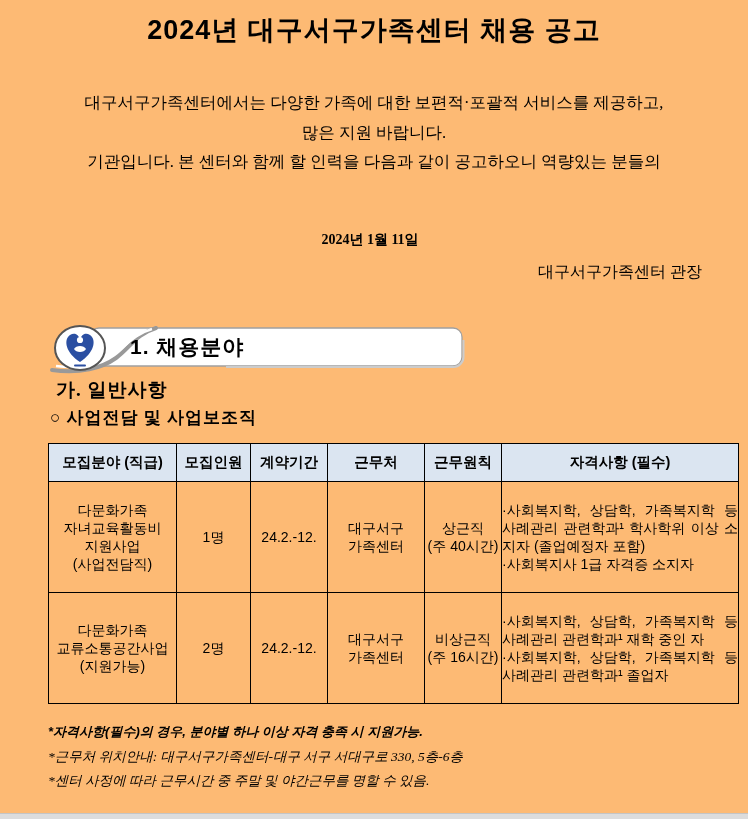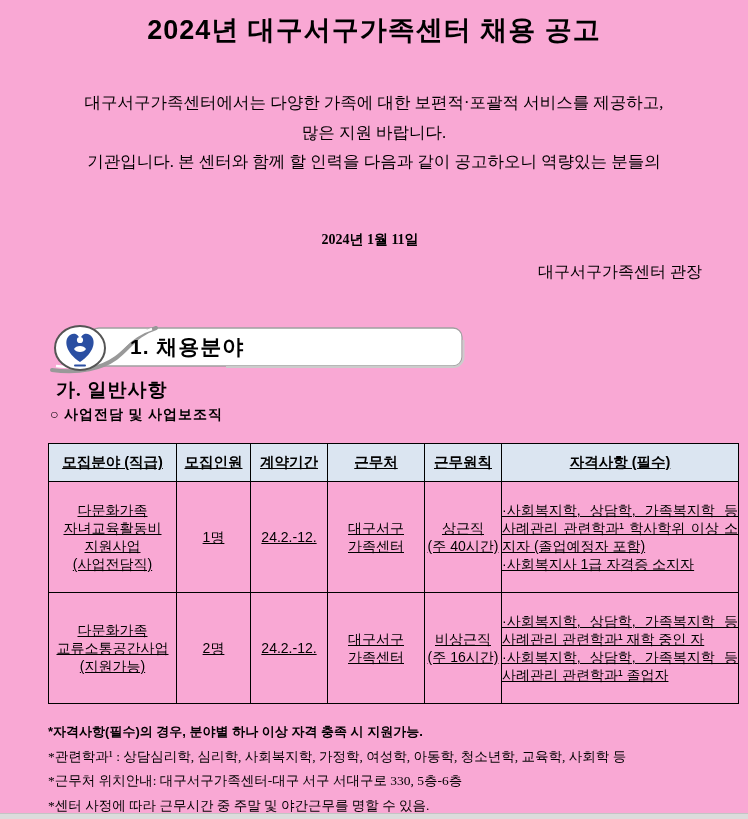--- a/index.html
+++ b/index.html
@@ -1,20 +1,20 @@
 <!DOCTYPE html>
 <html><head>
 <meta charset="utf-8">
 <style>
   html, body { margin: 0; padding: 0; background: #ffffff; }
   .page {
     position: relative;
     width: 748px;
     height: 819px;
-    background: #f9a8d4;
+    background: #fdba74;
     overflow: hidden;
     font-family: "Liberation Serif", "DejaVu Serif", serif;
     color: #000;
   }
 
   
   .title {
     position: absolute;
     top: 12px; left: 0; right: 0;
     text-align: center;
@@ -67,27 +67,27 @@
   .sub-heading {
     position: absolute;
     top: 377px; left: 56px;
     font-size: 19px;
     font-weight: 700;
     letter-spacing: 1px;
   }
   .item-heading {
     position: absolute;
     top: 406px; left: 50px;
-    font-size: 14px;
+    font-size: 17px;
     font-weight: 700;
     letter-spacing: 1px;
   }
 
   
-  .table-wrap { position: absolute; top: 443px; left: 48px; text-decoration: underline; }
+  .table-wrap { position: absolute; top: 443px; left: 48px; }
   table.jobs {
     border-collapse: collapse;
     table-layout: fixed;
     width: 690px;
     font-family: "Liberation Sans", "DejaVu Sans", sans-serif;
     border: 1.5px solid #000;
   }
   table.jobs th, table.jobs td {
     border: 1px solid #000;
     padding: 0;
@@ -118,20 +118,21 @@
     text-align: justify;
     text-align-last: left;
     word-break: break-all;
   }
 
   
   .footnotes {
     position: absolute;
     top: 720px; left: 48px; right: 16px;
     font-size: 13.5px;
+    font-style: italic;
   }
   .fn { line-height: 24.5px; white-space: nowrap; }
   .fn-bold {
     font-family: "Liberation Sans", "DejaVu Sans", sans-serif;
     font-weight: 800;
     font-size: 13px;
   }
 
   .bottom-bar {
     position: absolute;
@@ -242,20 +243,19 @@
           <div class="qual-item">·사회복지학, 상담학, 가족복지학 등 사례관리 관련학과¹ 재학 중인 자</div>
           <div class="qual-item">·사회복지학, 상담학, 가족복지학 등 사례관리 관련학과¹ 졸업자</div>
         </td>
       </tr>
     </tbody>
       </table>
   </div>
 
   <div class="footnotes">
     <div class="fn fn-bold">*자격사항(필수)의 경우, 분야별 하나 이상 자격 충족 시 지원가능.</div>
-    <div class="fn">*관련학과¹ : 상담심리학, 심리학, 사회복지학, 가정학, 여성학, 아동학, 청소년학, 교육학, 사회학 등</div>
     <div class="fn">*근무처 위치안내: 대구서구가족센터-대구 서구 서대구로 330, 5층-6층</div>
     <div class="fn">*센터 사정에 따라 근무시간 중 주말 및 야간근무를 명할 수 있음.</div>
   </div>
 
   <div class="bottom-bar"></div>
 
 </div>
 
 </body></html>

